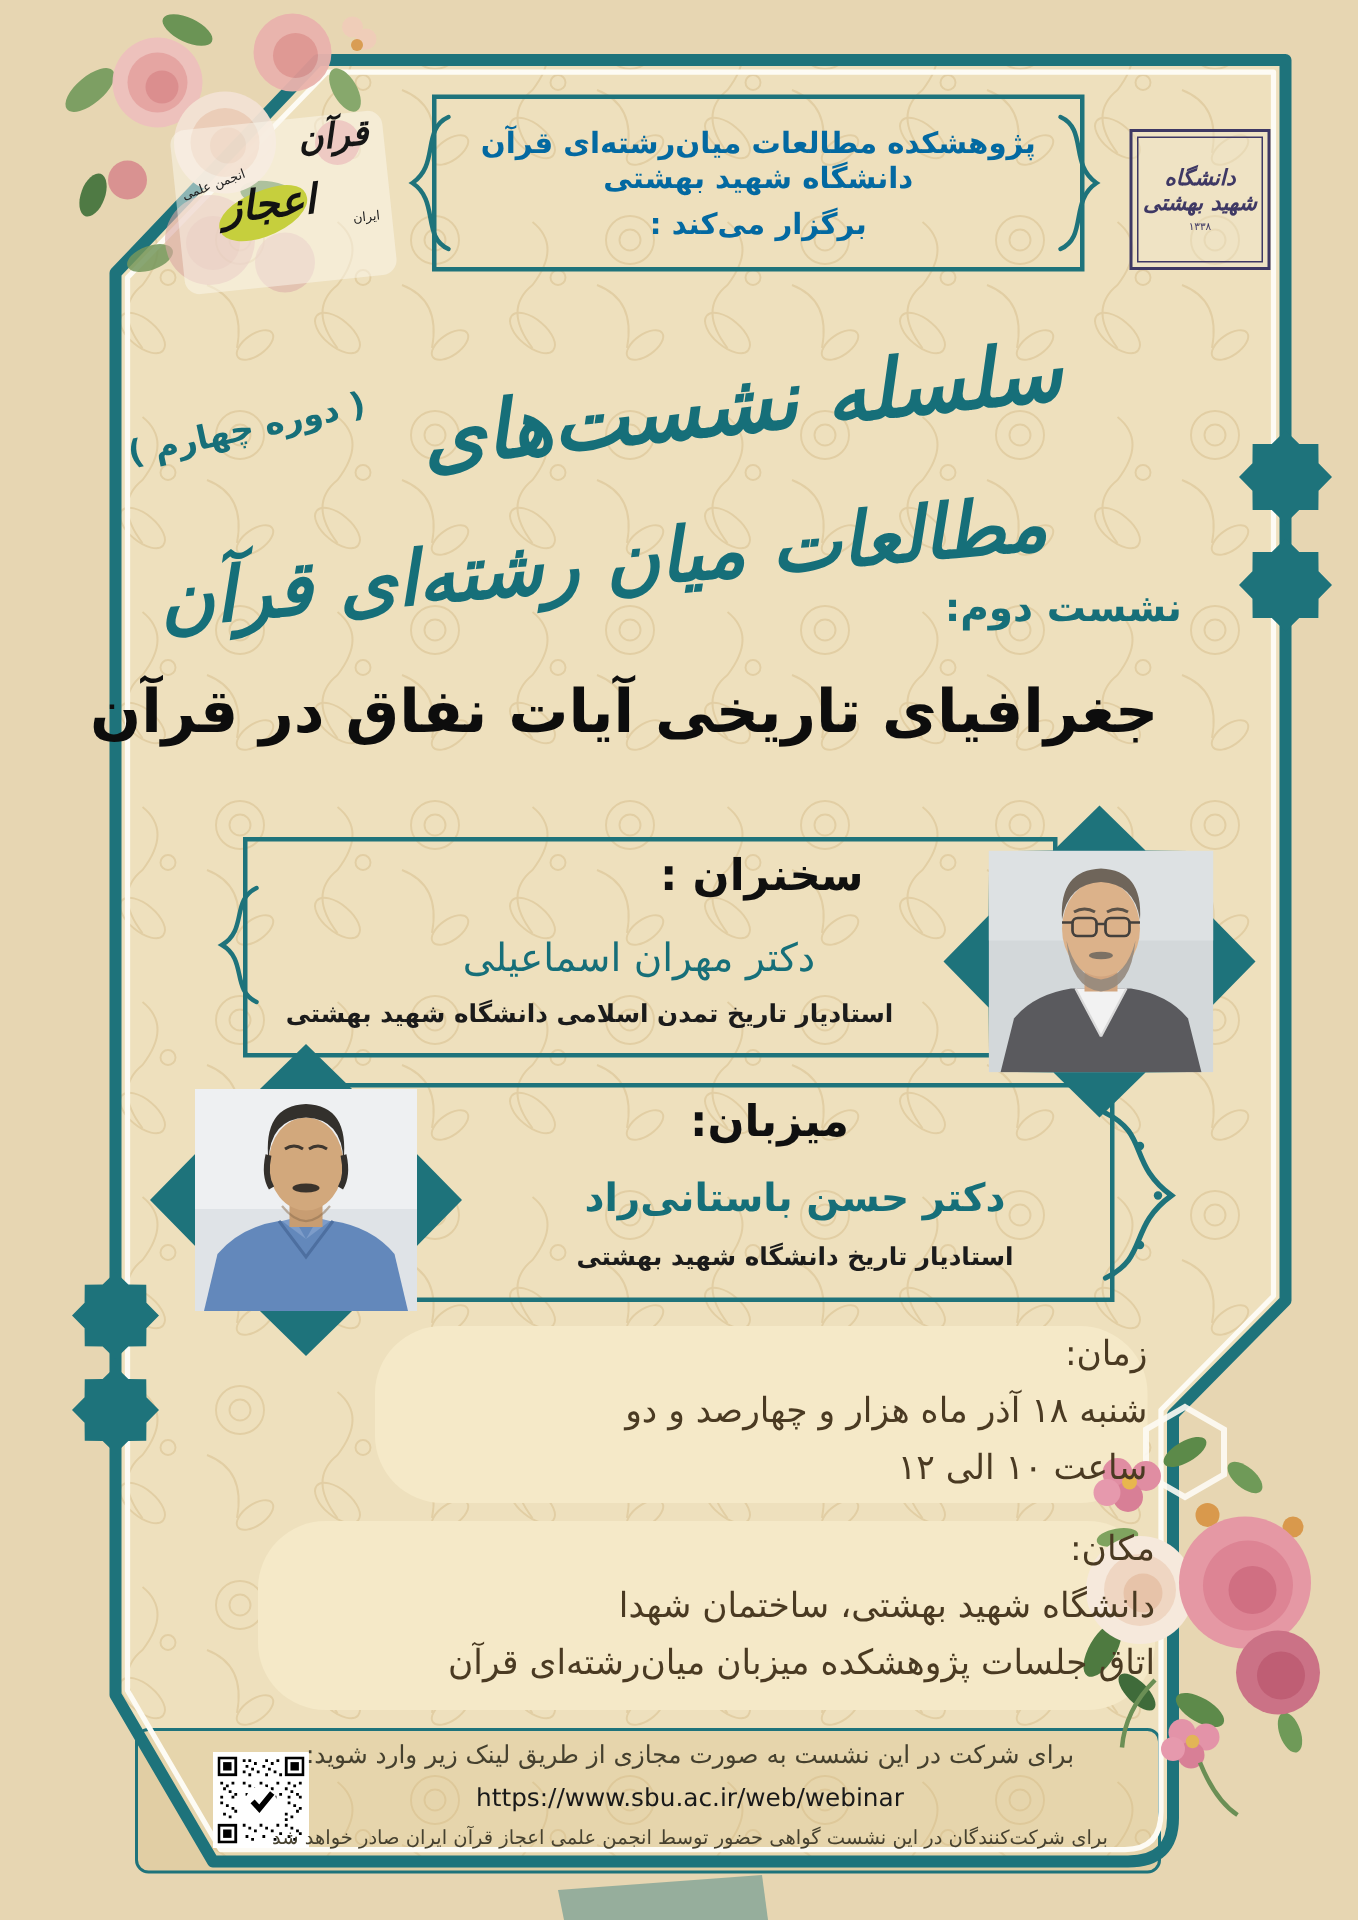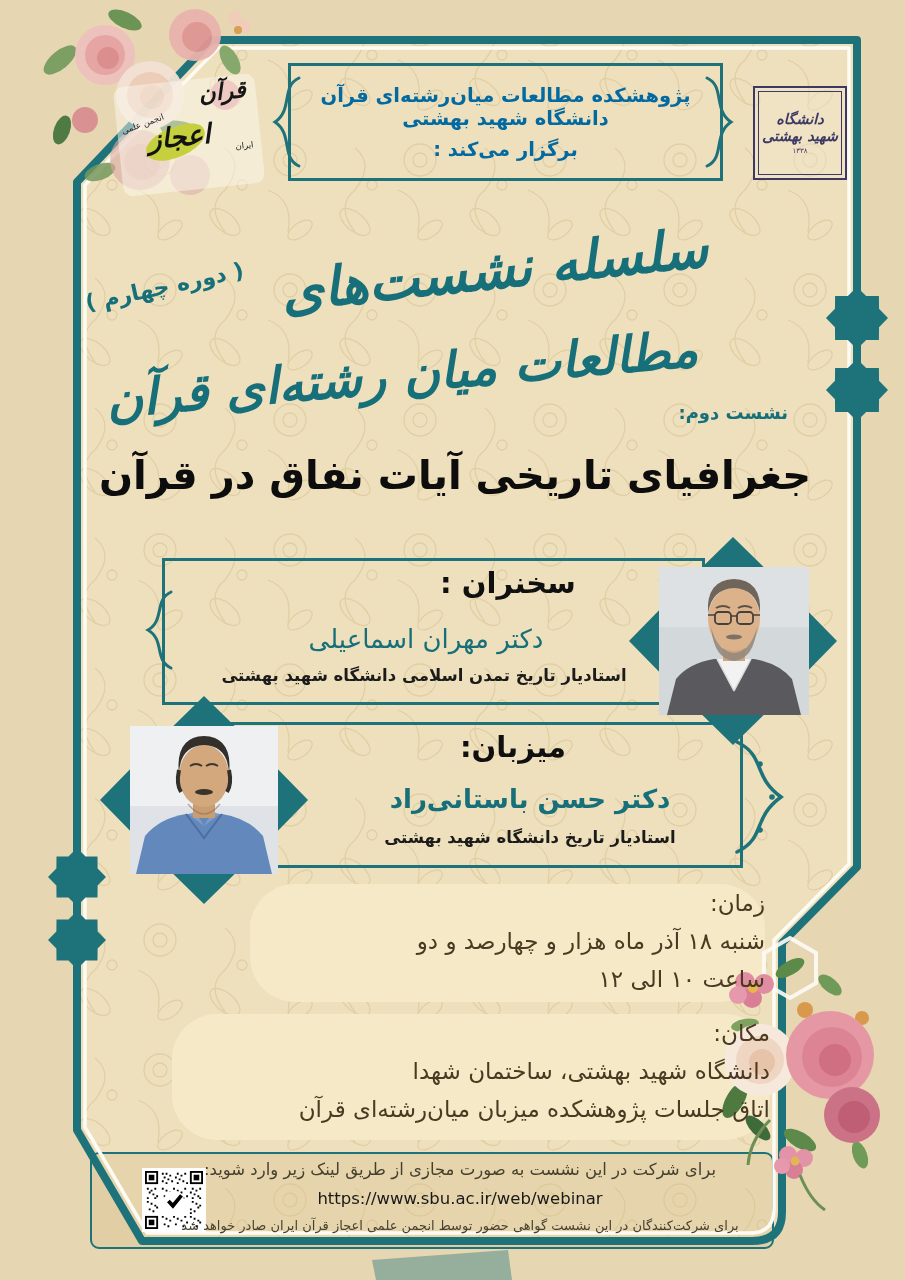--- a/index.html
+++ b/index.html
@@ -25,26 +25,26 @@
   .footer-box{left:90px;top:1152px;width:680px;height:93px;border:2.5px solid #1e737b;
     border-radius:9px;background:rgba(213,186,130,0.28);}
 
   
   .rtl{direction:rtl;}
   .teal{color:#166f79;}
   .calli{color:#166f79;font-weight:bold;font-style:italic;white-space:nowrap;}
   .series1{right:197px;top:216px;font-size:54px;transform:rotate(-6deg);transform-origin:right center;}
   .series2{right:207px;top:320px;font-size:50px;transform:rotate(-5deg);transform-origin:right center;}
   .edition{left:84px;top:274px;font-size:22px;transform:rotate(-12deg);color:#166f79;font-weight:bold;white-space:nowrap;}
-  .session-label{right:117px;top:402px;font-size:18px;font-weight:bold;color:#166f79;white-space:nowrap;}
-  .main-title{left:60px;top:452px;width:790px;text-align:center;font-size:40px;font-weight:bold;color:#0d0d0d;white-space:nowrap;}
+  .session-label{right:117px;top:391px;font-size:26px;font-weight:bold;color:#166f79;white-space:nowrap;}
+  .main-title{left:60px;top:452px;width:790px;text-align:left;font-size:40px;font-weight:bold;color:#0d0d0d;white-space:nowrap;}
 
   .spk-label{left:440px;top:566px;width:250px;text-align:left;font-size:29px;font-weight:bold;color:#101010;white-space:nowrap;direction:rtl;}
   .spk-name{left:191px;top:624px;width:470px;text-align:center;font-size:26px;font-weight:normal;white-space:nowrap;}
-  .spk-aff{left:189px;top:666px;width:470px;text-align:center;font-size:16.5px;font-weight:bold;color:#1b1b1b;white-space:nowrap;}
+  .spk-aff{left:158px;top:666px;width:470px;text-align:center;font-size:16.5px;font-weight:bold;color:#1b1b1b;white-space:nowrap;}
 
   .host-label{left:460px;top:730px;width:280px;text-align:left;font-size:29px;font-weight:bold;color:#101010;white-space:nowrap;}
   .host-name{left:300px;top:784px;width:460px;text-align:center;font-size:26px;font-weight:bold;white-space:nowrap;}
   .host-aff{left:300px;top:828px;width:460px;text-align:center;font-size:16.5px;font-weight:bold;color:#1b1b1b;white-space:nowrap;}
 
   .info{color:#4a3a22;font-size:23px;text-align:right;white-space:nowrap;}
   .t-label{left:250px;top:890px;width:515px;}
   .t-date{left:250px;top:928px;width:515px;}
   .t-hours{left:250px;top:966px;width:515px;}
   .l-label{left:172px;top:1020px;width:598px;}

